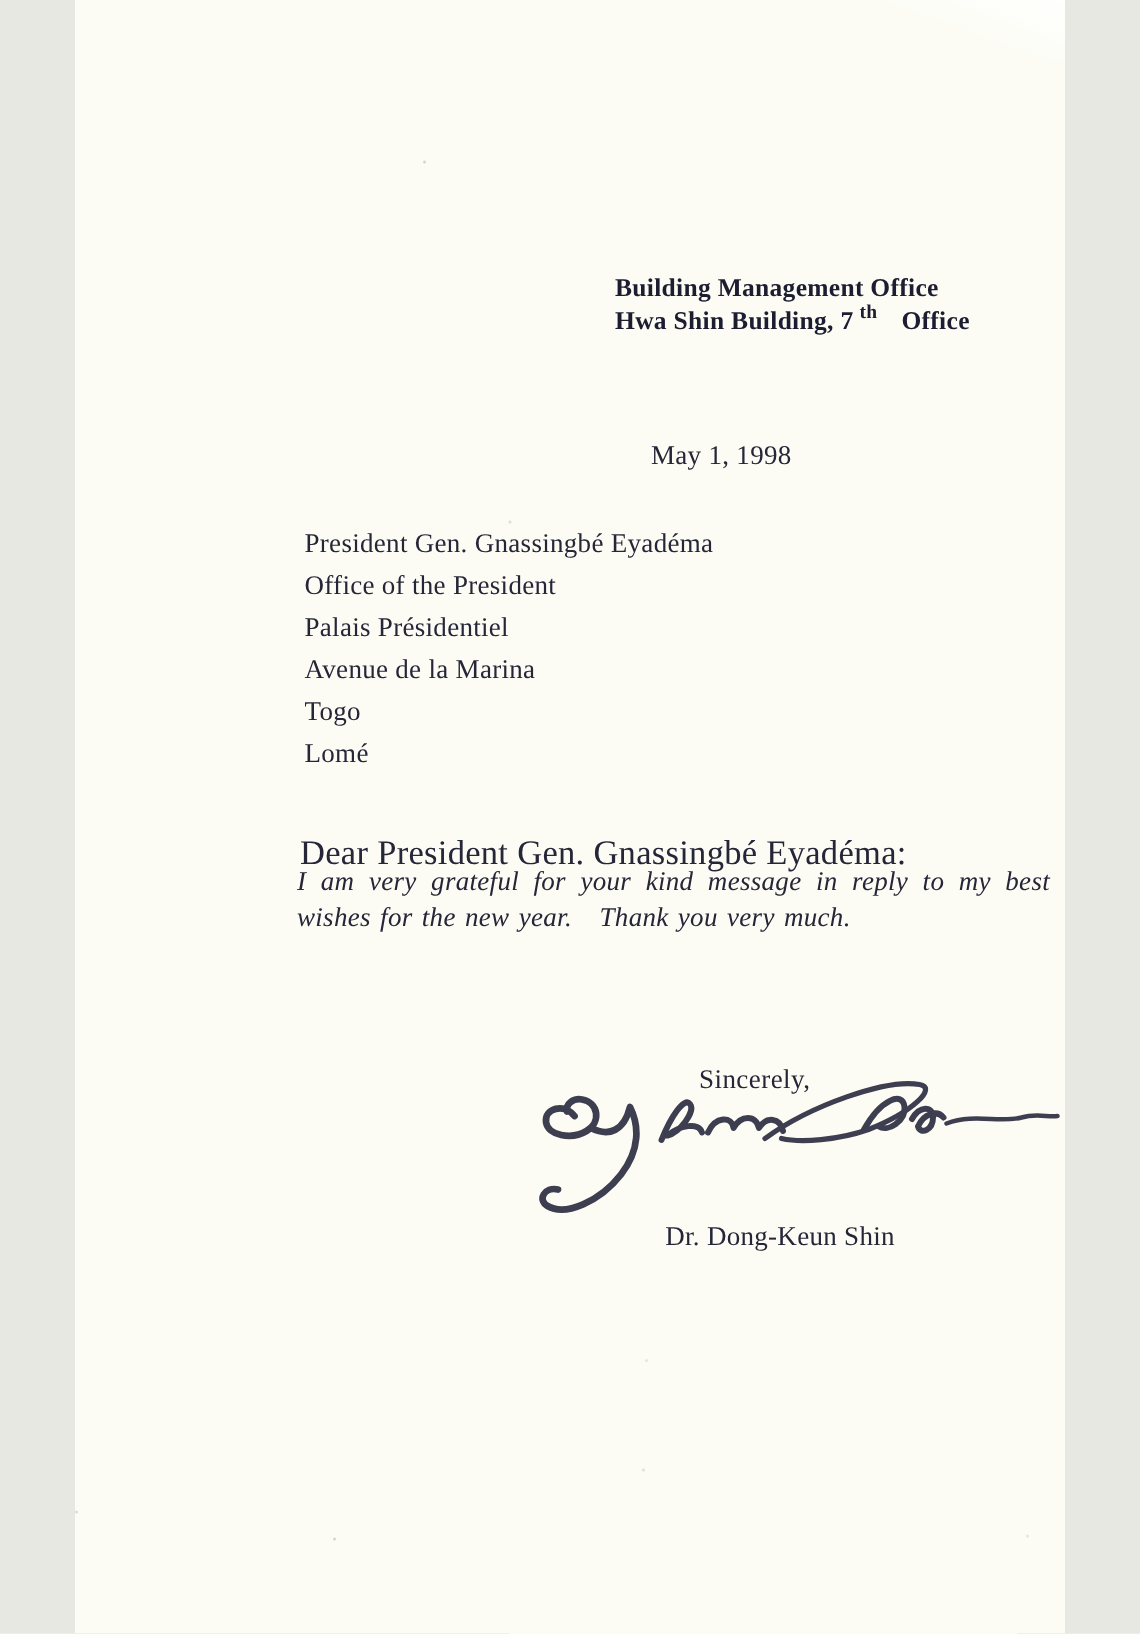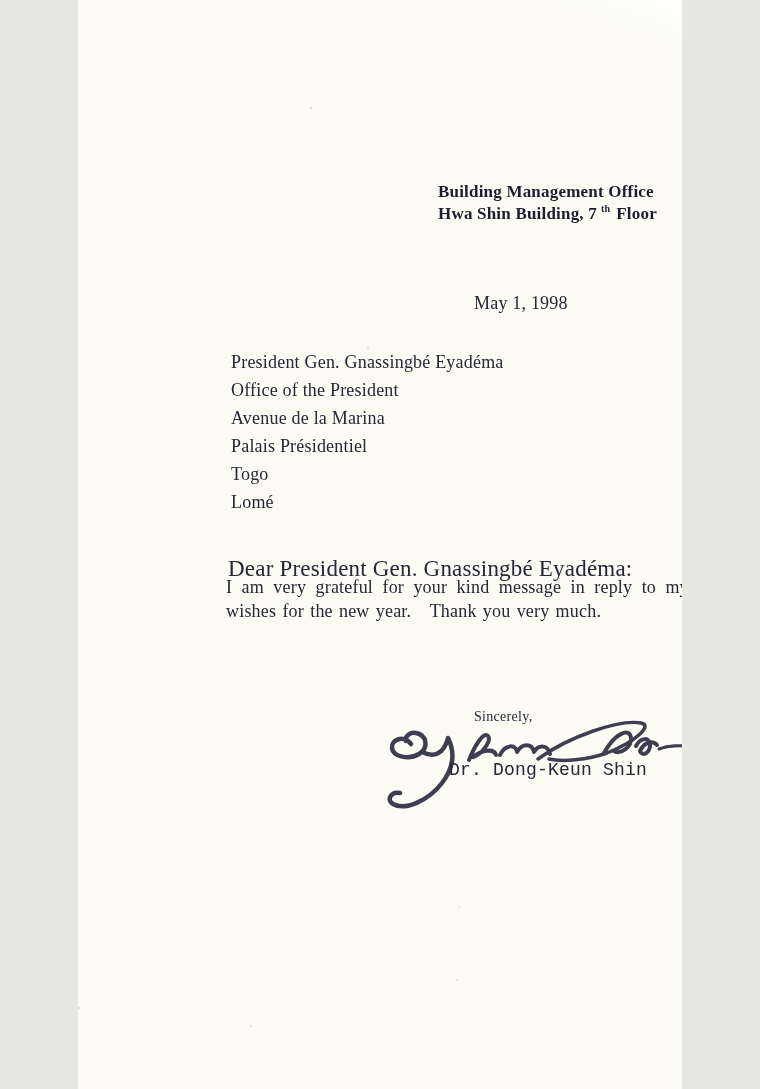--- a/index.html
+++ b/index.html
@@ -2,21 +2,21 @@
 <html><head>
 <meta charset="utf-8">
 <style>
   html, body {
     margin: 0;
     padding: 0;
     background: #e8e8e2;
   }
   .page {
     position: relative;
-    width: 604px;
+    width: 660px;
     height: 1089px;
     margin: 0 auto;
     background: #fcfcf4;
     overflow: hidden;
     font-family: "Liberation Serif", "DejaVu Serif", serif;
     color: #262639;
   }
   .corner-light {
     position: absolute;
     right: 0; top: 0;
@@ -27,32 +27,31 @@
   .sender-block {
     position: absolute;
     left: 360px; top: 181px;
     font-size: 17px;
     line-height: 22px;
     font-weight: bold;
     color: #1d1d31;
     letter-spacing: 0.2px;
   }
   .sender-block sup {
-    font-size: 10px;
+    font-size: 13px;
     vertical-align: super;
     margin-left: 4px;
-    margin-right: 6px;
+    margin-right: 16px;
     line-height: 0;
   }
   .letter-date {
     position: absolute;
     left: 384px; top: 293px;
     font-size: 18px;
     letter-spacing: 0.2px;
-    margin-left: 12px;
   }
   .recipient-block {
     position: absolute;
     left: 153px; top: 348px;
     font-size: 18px;
     line-height: 28px;
     letter-spacing: 0.2px;
     font-family: Liberation Serif, serif;
   }
   .salutation {
@@ -63,68 +62,68 @@
   }
   .body-paragraph {
     position: absolute;
     left: 148px; top: 575px;
     width: 502px;
     font-size: 18px;
     line-height: 24px;
     text-align: justify;
     letter-spacing: 0.2px;
     word-spacing: 1.5px;
+    font-style: italic;
   }
   .valediction {
     position: absolute;
-    left: 396px; top: 709px;
-    font-size: 14px;
+    left: 416px; top: 709px;
+    font-size: 18px;
     letter-spacing: 0.3px;
   }
   .signature {
     position: absolute;
     left: 300px; top: 714px;
     width: 358px; height: 102px;
   }
   .signer-block {
     position: absolute;
-    left: 335px; top: 759px;
+    left: 335px; top: 813px;
     width: 270px;
     text-align: center;
     font-size: 18px;
     line-height: 22px;
     letter-spacing: 0.2px;
-    font-family: Liberation Mono, monospace;
   }
   .speck {
     position: absolute;
     border-radius: 50%;
     background: #5f5f70;
     pointer-events: none;
   }
 </style>
 </head>
 <body>
 
 <div class="page">
 
   <div class="corner-light"></div>
 
   <div class="sender-block">
     <div>Building Management Office</div>
-    <div><span>Hwa Shin Building, 7</span><sup>th</sup><span>Floor</span></div>
+    <div><span>Hwa Shin Building, 7</span><sup>th</sup><span>Office</span></div>
   </div>
 
   <div class="letter-date">May 1, 1998</div>
 
   <div class="recipient-block">
     <div>President Gen. Gnassingbé Eyadéma</div>
     <div>Office of the President</div>
+    <div>Palais Présidentiel</div>
     <div>Avenue de la Marina</div>
-    <div>Palais Présidentiel</div>
     <div>Togo</div>
     <div>Lomé</div>
   </div>
 
   <div class="salutation">Dear President Gen. Gnassingbé Eyadéma:</div>
 
   <div class="body-paragraph">I am very grateful for your kind message in reply to my best wishes for the new year.  Thank you very much.</div>
 
   <div class="valediction">Sincerely,</div>
 

